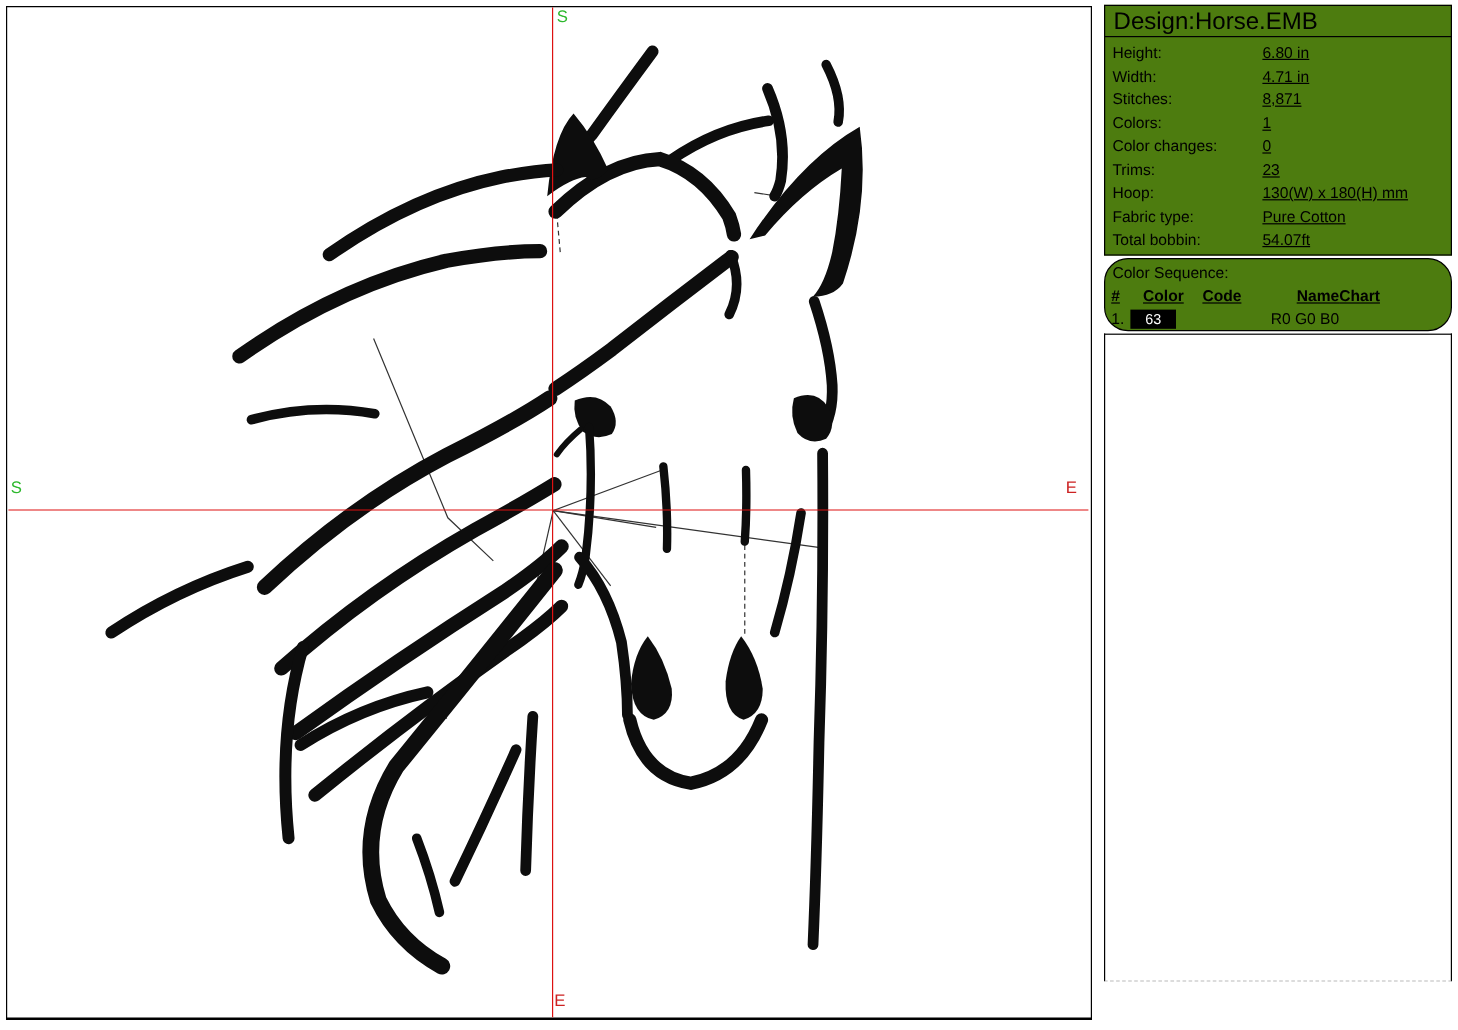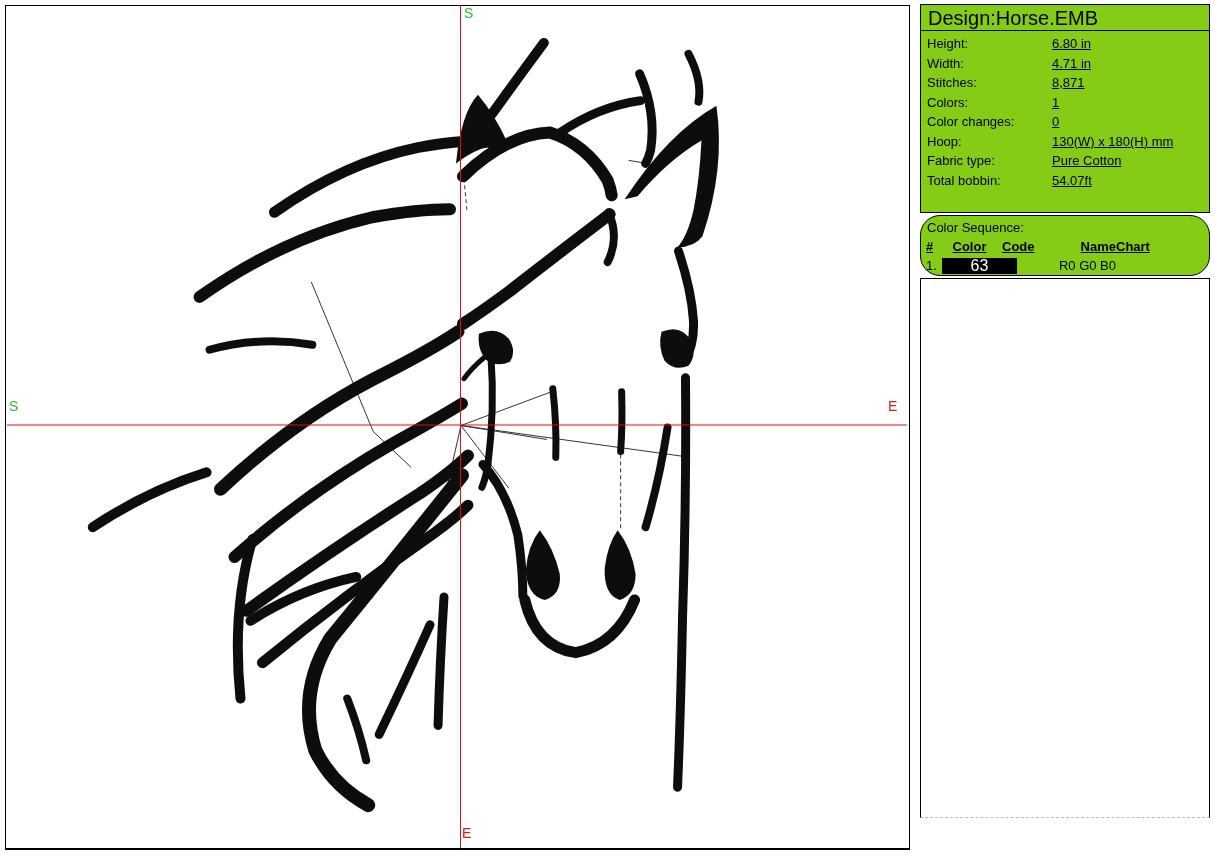--- a/index.html
+++ b/index.html
@@ -9,39 +9,39 @@
 
   
   #canvas {
     position:absolute; left:5px; top:5px; width:905px; height:845px;
     border:1px solid #000; border-bottom-width:2px; background:#fff;
   }
   #canvas svg { position:absolute; left:0; top:0; width:100%; height:100%; }
 
   
   #panel { position:absolute; left:920px; top:4px; width:290px; }
-  .box { border:1px solid #000; background:#84cc16; }
+  .box { border:1px solid #000; background:#4d7c0f; }
   #title-box { height:27px; padding:2px 0 0 7px; font-size:20px; letter-spacing:0px; }
   #info-box  { margin-top:-1px; height:183px; padding:3px 0 0 0; font-size:13px; }
   .prop-row  { display:flex; line-height:19.5px; }
   .prop-label{ width:131px; padding-left:6px; flex:none; }
   .prop-value{ flex:1;text-decoration:underline; }
   #seq-box   { margin-top:2px; height:61px; font-size:13px; padding-top:3px;border-radius:20px; }
   .seq-heading { padding-left:6px; line-height:18px; }
   .seq-row   { display:flex; align-items:center; padding-left:5px; line-height:19px; }
   .seq-head  { font-weight:bold; }
   .seq-head span { text-decoration:underline; }
   .col-num   { width:16px; flex:none; }
   .col-color { width:55px; flex:none; text-align:center; }
   .col-gap   { width:5px; flex:none; }
   .col-code  { width:37px; flex:none; }
   .col-name  { width:77px; flex:none;text-align:right; }
   .col-chart { width:60px; flex:none; }
-  .swatch { display:block; width:75px; height:16px; background:#000; color:#fff;
-            text-align:center; line-height:16px; font-size:16px; }
+  .swatch { display:block; width:38px; height:16px; background:#000; color:#fff;
+            text-align:center; line-height:16px; font-size:12px; }
   #empty-box { margin-top:2px; height:540px;
                border:1px solid #000; border-bottom:1px dashed #b9b9b9; background:#fff; }
 </style>
 </head>
 <body>
 
 <div id="page">
 
   <div id="canvas">
     <svg viewBox="5 5 905 845" preserveAspectRatio="none">
@@ -154,20 +154,24 @@
       </div>
       <div class="prop-row">
         <span class="prop-label">Colors:</span>
         <span class="prop-value">1</span>
       </div>
       <div class="prop-row">
         <span class="prop-label">Color changes:</span>
         <span class="prop-value">0</span>
       </div>
       <div class="prop-row">
+        <span class="prop-label">Trims:</span>
+        <span class="prop-value">23</span>
+      </div>
+      <div class="prop-row">
         <span class="prop-label">Hoop:</span>
         <span class="prop-value">130(W) x 180(H) mm</span>
       </div>
       <div class="prop-row">
         <span class="prop-label">Fabric type:</span>
         <span class="prop-value">Pure Cotton</span>
       </div>
       <div class="prop-row">
         <span class="prop-label">Total bobbin:</span>
         <span class="prop-value">54.07ft</span>

